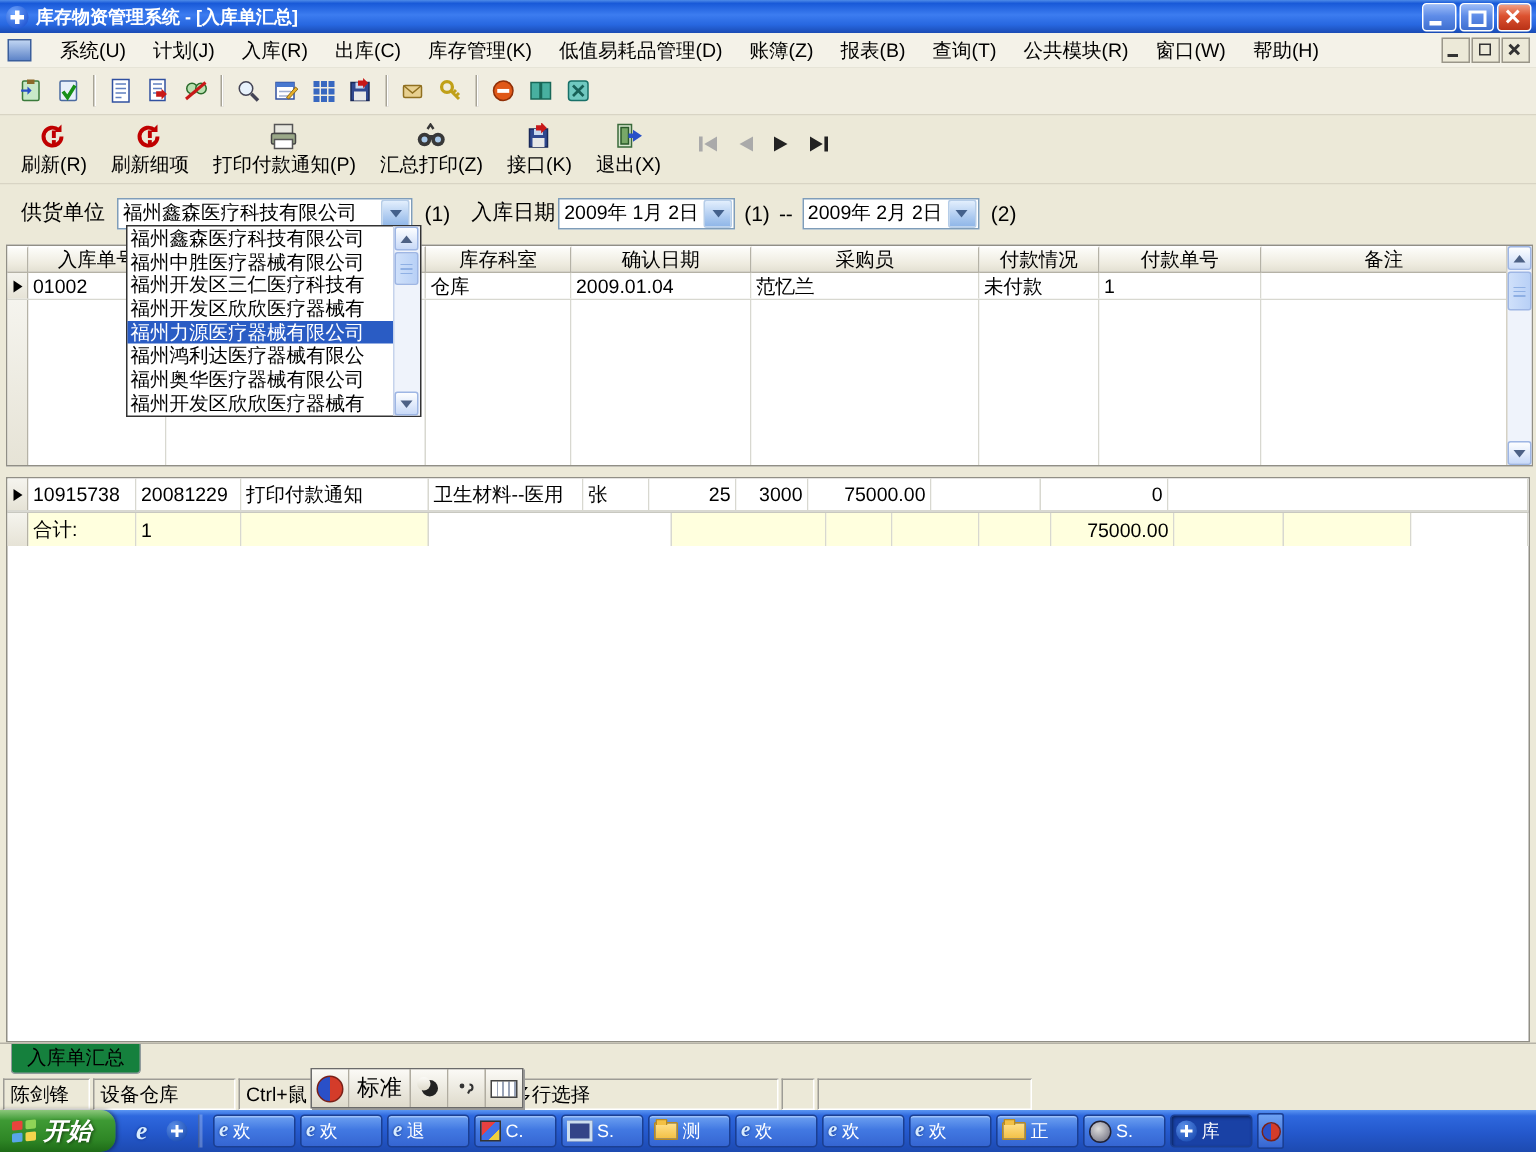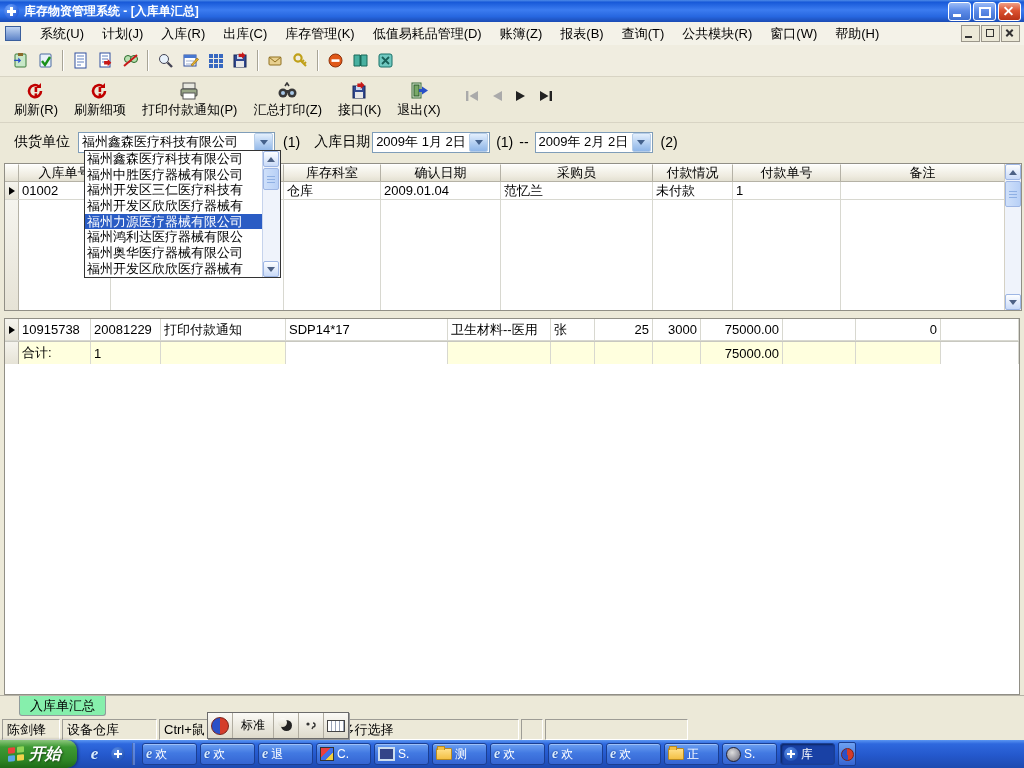--- a/index.html
+++ b/index.html
@@ -101,34 +101,34 @@
   
   #dropdown{top:150px;left:84px;width:197px;height:128px;background:#fff;border:1px solid #333;
     box-sizing:border-box;z-index:30}
   .ditem{height:15.7px;line-height:15.7px;padding-left:2px;font-size:13px;white-space:nowrap;overflow:hidden;
     width:178px;box-sizing:border-box}
   .ditem.sel{background:#2A5CC4;color:#fff}
   #ddscroll{position:absolute;right:0;top:0;bottom:0;width:17px;background:#EFF3FB;border-left:1px solid #C6D3EC}
 
   
   #tabstrip{top:695px;left:0;width:1024px;height:22px;background:#ECE9D8;border-top:1px solid #B5B2A6}
-  #doctab{position:absolute;left:19px;top:0px;height:19px;padding:0 10px;background:#86efac;
-    border:1px solid #919B9C;border-top:none;border-radius:0 0 3px 3px;display:flex;align-items:center;font-size:13px}
+  #doctab{position:absolute;left:7px;top:0px;height:19px;padding:0 10px;background:#15803d;
+    border:1px solid #919B9C;border-top:none;border-radius:0 0 3px 3px;display:flex;font-size:13px}
 
   
   #statusbar{top:717px;left:0;width:1024px;height:23px;background:#ECE9D8;display:flex;align-items:stretch;
     font-size:13px;padding-top:2px;box-sizing:border-box}
   .spanel{border:1px solid;border-color:#9D9C95 #FFF #FFF #9D9C95;margin-left:2px;display:flex;
     align-items:center;padding:0 4px;box-sizing:border-box;white-space:nowrap;overflow:hidden}
 
   
   #imebar{top:712px;left:207px;height:25px;display:flex;z-index:40;background:#E8E5DA;
     border:1px solid #6B6B6B;box-shadow:1px 1px 0 #999}
   .imebtn{width:24px;border-right:1px solid #B0ACA0;display:flex;align-items:center;justify-content:center;
-    background:linear-gradient(#FBFAF6,#DEDACB);font-size:12px}
+    background:linear-gradient(#FBFAF6,#DEDACB);font-size:15px}
   .imebtn.wide{width:40px}
   .imelogo{width:16px;height:16px;border-radius:50%;background:conic-gradient(#D43C2A 0 50%,#2A50C8 50% 100%);
     border:1px solid #7A2018}
   .moon{width:11px;height:11px;border-radius:50%;background:#222;position:relative}
   .moon:after{content:"";position:absolute;left:-3px;top:-2px;width:9px;height:9px;border-radius:50%;background:linear-gradient(#FBFAF6,#DEDACB)}
   .kbd{width:16px;height:10px;border:1px solid #444;background:
     repeating-linear-gradient(90deg,#fff 0 3px,#9AA4B8 3px 4px)}
 
   
   #taskbar{top:740px;left:0;width:1024px;height:28px;
@@ -494,21 +494,20 @@
 </div>
 
 <div class="grid" style="top:318px;left:4px;width:1016px;height:377px">
   <div class="grow drow" style="height:22px">
     <span class="ind lc0">
         <span class="tri-r"></span>
       </span>
     <span class="dcell lc1">10915738</span>
     <span class="dcell lc2">20081229</span>
     <span class="dcell lc3">打印付款通知</span>
-    <span class="dcell lc4">SDP14*17</span>
     <span class="dcell lc5">卫生材料--医用</span>
     <span class="dcell lc6">张</span>
     <span class="dcell lc7 num">25</span>
     <span class="dcell lc8 num">3000</span>
     <span class="dcell lc9 num">75000.00</span>
     <span class="dcell lc10"></span>
     <span class="dcell lc11 num">0</span>
     <span class="dcell lc12"></span>
   </div>
   <div class="grow" style="flex:1">

